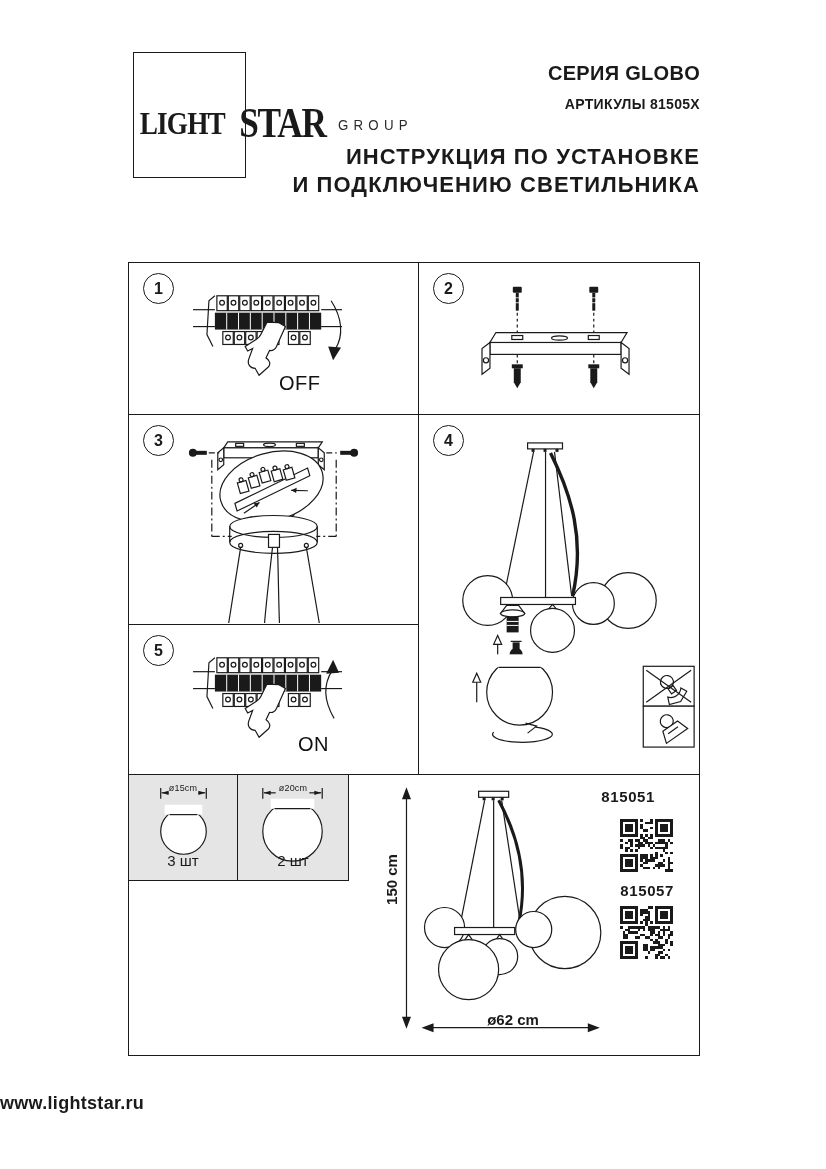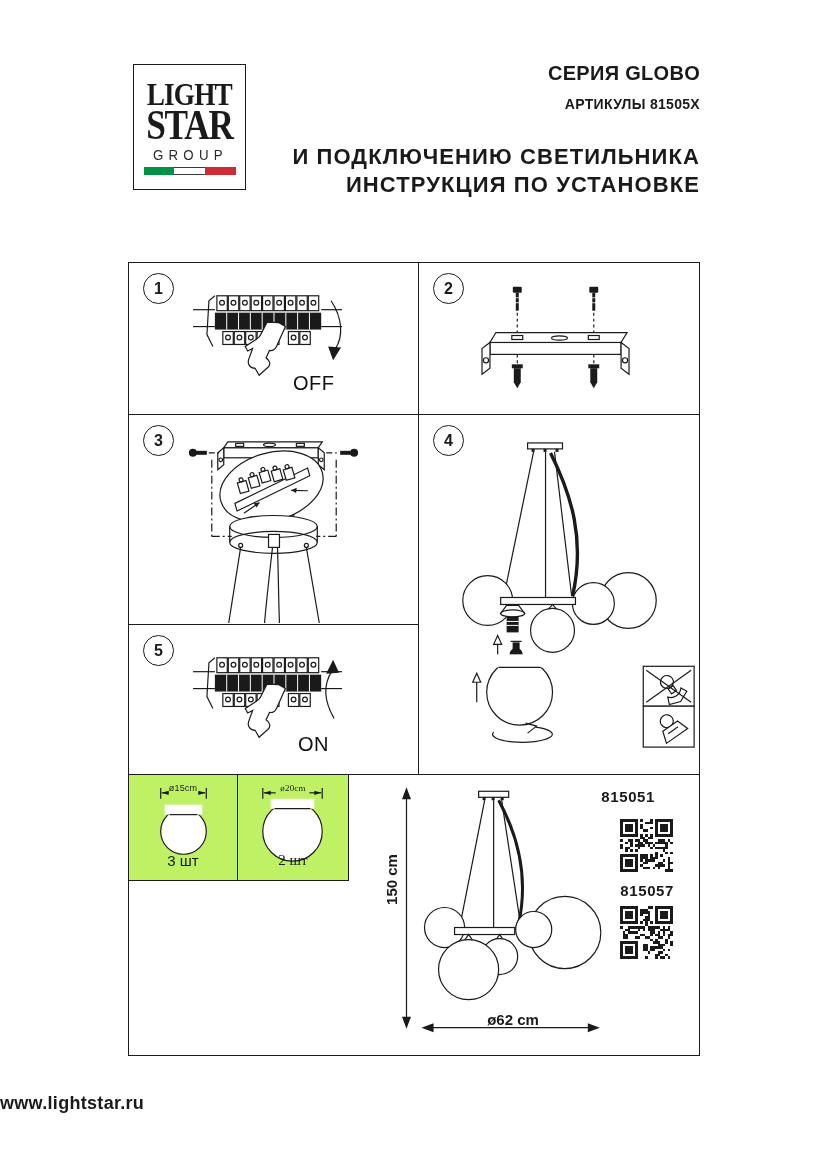--- a/index.html
+++ b/index.html
@@ -6,23 +6,23 @@
   html,body { background:#ffffff; }
   body {
     width:826px; height:1169px;
     font-family:"Liberation Sans", sans-serif;
     color:#1a1a1a;
   }
   .page { position:relative; width:826px; height:1169px; background:#fff; overflow:hidden; }
 
   
   .logo-box {
-    position:absolute; left:133px; top:64px; width:113px; height:126px;
+    position:absolute; left:133px; top:52px; width:113px; height:126px;
     border:1.5px solid #1a1a1a; background:#fff;
-    display:flex; flex-direction:column; align-items:center; justify-content:flex-start;
+    display:flex; flex-direction:row; align-items:center; justify-content:flex-start;
     padding-top:17px;
   }
   .logo-light {
     font-family:"Liberation Serif", serif; font-weight:bold; font-size:31px;
     line-height:0.82; letter-spacing:-1px; transform:scaleX(0.88); white-space:nowrap;
   }
   .logo-star {
     font-family:"Liberation Serif", serif; font-weight:bold; font-size:42px;
     line-height:0.86; letter-spacing:-1.5px; transform:scaleX(0.84); white-space:nowrap;
   }
@@ -63,27 +63,27 @@
   }
   .panel-svg { position:absolute; left:0; top:0; width:100%; height:100%; }
   svg { display:block; }
   .ln { stroke:#1a1a1a; stroke-width:1.2; fill:none; }
   .fw { fill:#ffffff; stroke:#1a1a1a; stroke-width:1.2; }
   .fb { fill:#1a1a1a; stroke:none; }
 
   .switch-label {
     position:absolute; font-size:20px; font-weight:500; letter-spacing:0.5px; color:#111;
   }
-  .off-label { left:164px; top:109px; }
+  .off-label { left:150px; top:109px; }
   .on-label  { left:169px; top:108px; }
 
   
-  .part-box { position:absolute; top:0; height:106px; background:#bef264; }
+  .part-box { position:absolute; top:0; height:106px; background:#e5e5e5; }
   .part-box.p1 { left:0; width:109px; }
-  .part-box.p2 { left:109px; width:111px;font-family:Liberation Serif, serif; }
+  .part-box.p2 { left:109px; width:111px; }
   .part-dia {
     position:absolute; top:8px; left:0; right:0; text-align:center;
     font-size:9px; color:#1a1a1a; letter-spacing:0.2px;
   }
   .part-qty {
     position:absolute; top:77px; left:0; right:0; text-align:center;
     font-size:15px; color:#1a1a1a;
   }
   .notes { position:absolute; left:27px; top:155px; width:262px; font-size:13.5px; line-height:19.5px; color:#161616; }
 
@@ -120,22 +120,22 @@
       <span class="f-green" style="background: rgb(0, 146, 70);"></span>
       <span class="f-white" style="background: rgb(255, 255, 255);"></span>
       <span class="f-red" style="background: rgb(206, 43, 55);"></span>
     </div>
   </div>
 
   <div class="hdr-right">
     <div class="hdr-series">СЕРИЯ GLOBO</div>
     <div class="hdr-articles">АРТИКУЛЫ 81505X</div>
     <div class="hdr-title">
+      <div>ИНСТРУКЦИЯ ПО УСТАНОВКЕ</div>
       <div>И ПОДКЛЮЧЕНИЮ СВЕТИЛЬНИКА</div>
-      <div>ИНСТРУКЦИЯ ПО УСТАНОВКЕ</div>
     </div>
   </div>
 
   <div class="grid">
 
     <div class="cell c1 bR bB">
       <svg class="panel-svg" viewBox="0 0 290 152">
         <g>
           <line class="ln" x1="64" y1="47" x2="86" y2="47"></line>
             <line class="ln" x1="64" y1="64" x2="86" y2="64"></line>

